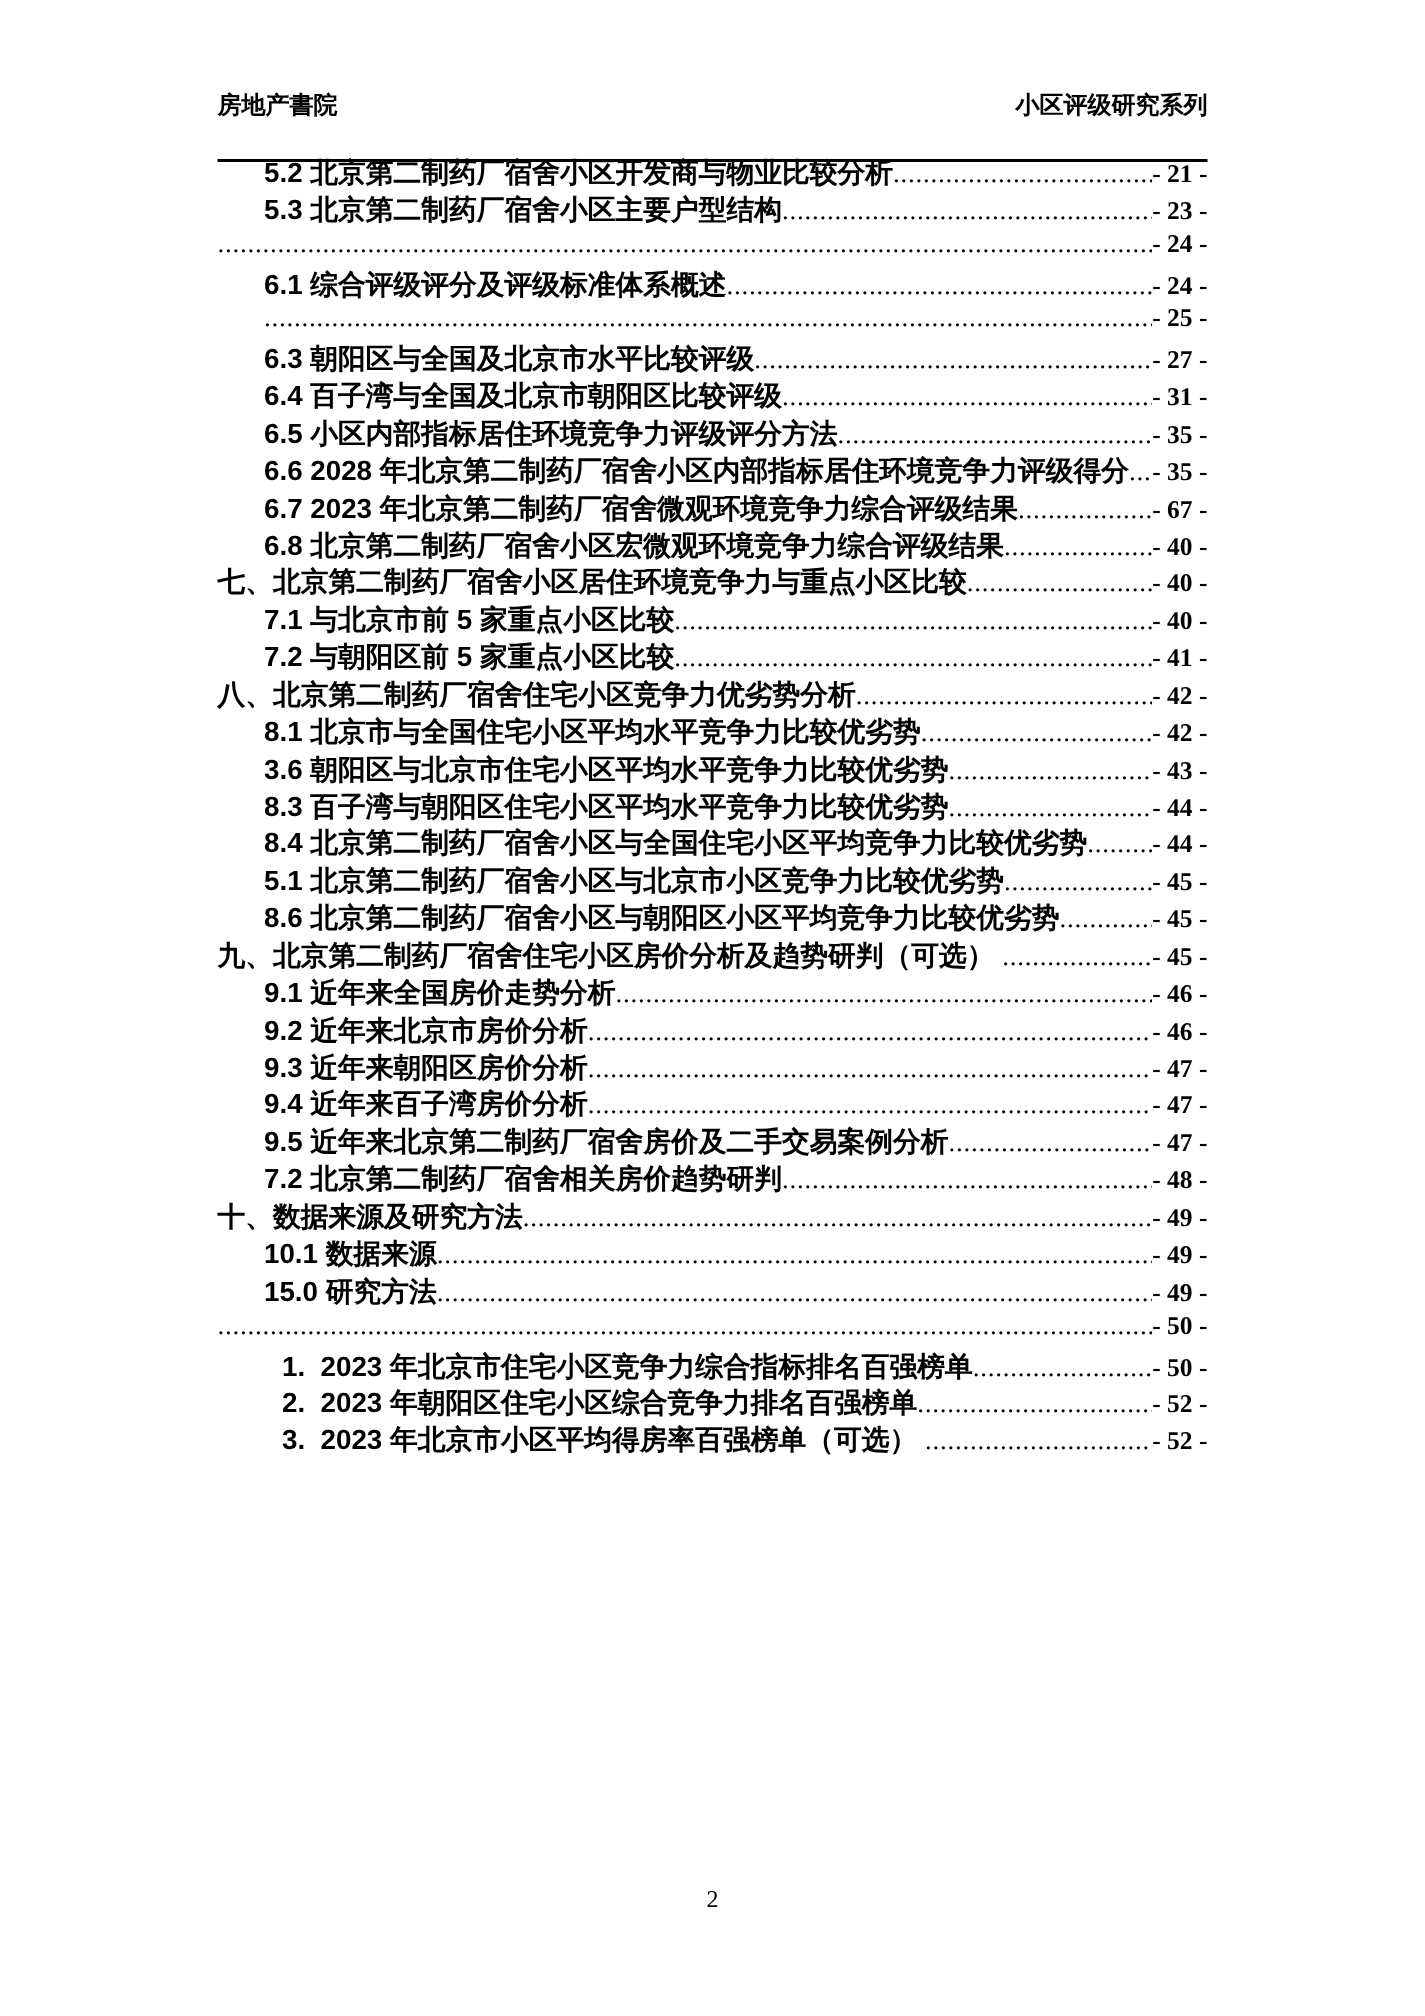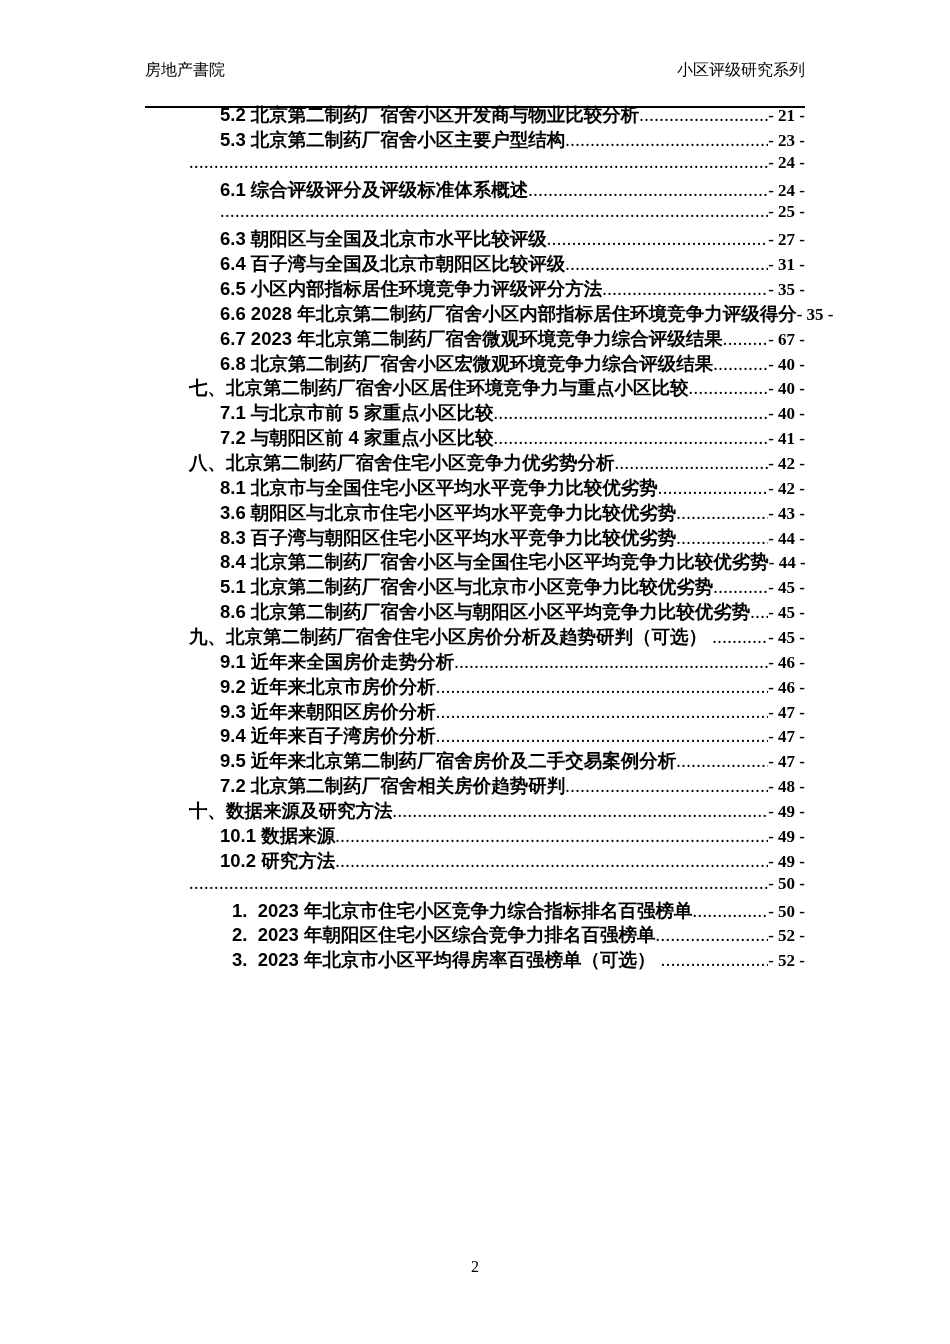--- a/index.html
+++ b/index.html
@@ -18,38 +18,37 @@
   }
   .page-header {
     position: absolute;
     left: 145px;
     right: 145px;
     top: 60px;
     display: flex;
     justify-content: space-between;
     align-items: flex-start;
     font-size: 16px;
-    font-weight: 400;
+    font-weight: 700;
     padding-bottom: 25px;
     border-bottom: 2px solid #000000;
   }
   .toc {
     position: absolute;
     left: 145px;
     right: 145px;
     top: 102px;
   }
   .toc-row {
     display: flex;
     align-items: baseline;
     height: 24.87px;
     font-size: 18.5px;
     font-weight: 700;
     white-space: nowrap;
-    margin-left: 44px;
   }
   .toc-row.level-1 { padding-left: 31px; }
   .toc-row.level-2 { padding-left: 43px; }
   .toc-label {
     flex: 0 0 auto;
     white-space: pre;
   }
   .toc-dots {
     flex: 1 1 auto;
     overflow: hidden;
@@ -158,21 +157,21 @@
     <span class="toc-page">- 40 -</span>
   </div>
 
   <div class="toc-row level-1">
     <span class="toc-label">7.1 与北京市前 5 家重点小区比较</span>
     <span class="toc-dots">................................................................................................................................................................</span>
     <span class="toc-page">- 40 -</span>
   </div>
 
   <div class="toc-row level-1">
-    <span class="toc-label">7.2 与朝阳区前 4 家重点小区比较</span>
+    <span class="toc-label">7.2 与朝阳区前 5 家重点小区比较</span>
     <span class="toc-dots">................................................................................................................................................................</span>
     <span class="toc-page">- 41 -</span>
   </div>
 
   <div class="toc-row level-0">
     <span class="toc-label">八、北京第二制药厂宿舍住宅小区竞争力优劣势分析</span>
     <span class="toc-dots">................................................................................................................................................................</span>
     <span class="toc-page">- 42 -</span>
   </div>
 
@@ -260,21 +259,21 @@
     <span class="toc-page">- 49 -</span>
   </div>
 
   <div class="toc-row level-1">
     <span class="toc-label">10.1 数据来源</span>
     <span class="toc-dots">................................................................................................................................................................</span>
     <span class="toc-page">- 49 -</span>
   </div>
 
   <div class="toc-row level-1">
-    <span class="toc-label">10.2 研究方法</span>
+    <span class="toc-label">15.0 研究方法</span>
     <span class="toc-dots">................................................................................................................................................................</span>
     <span class="toc-page">- 49 -</span>
   </div>
 
   <div class="toc-row level-0">
     <span class="toc-dots">................................................................................................................................................................</span>
     <span class="toc-page">- 50 -</span>
   </div>
 
   <div class="toc-row level-2">

